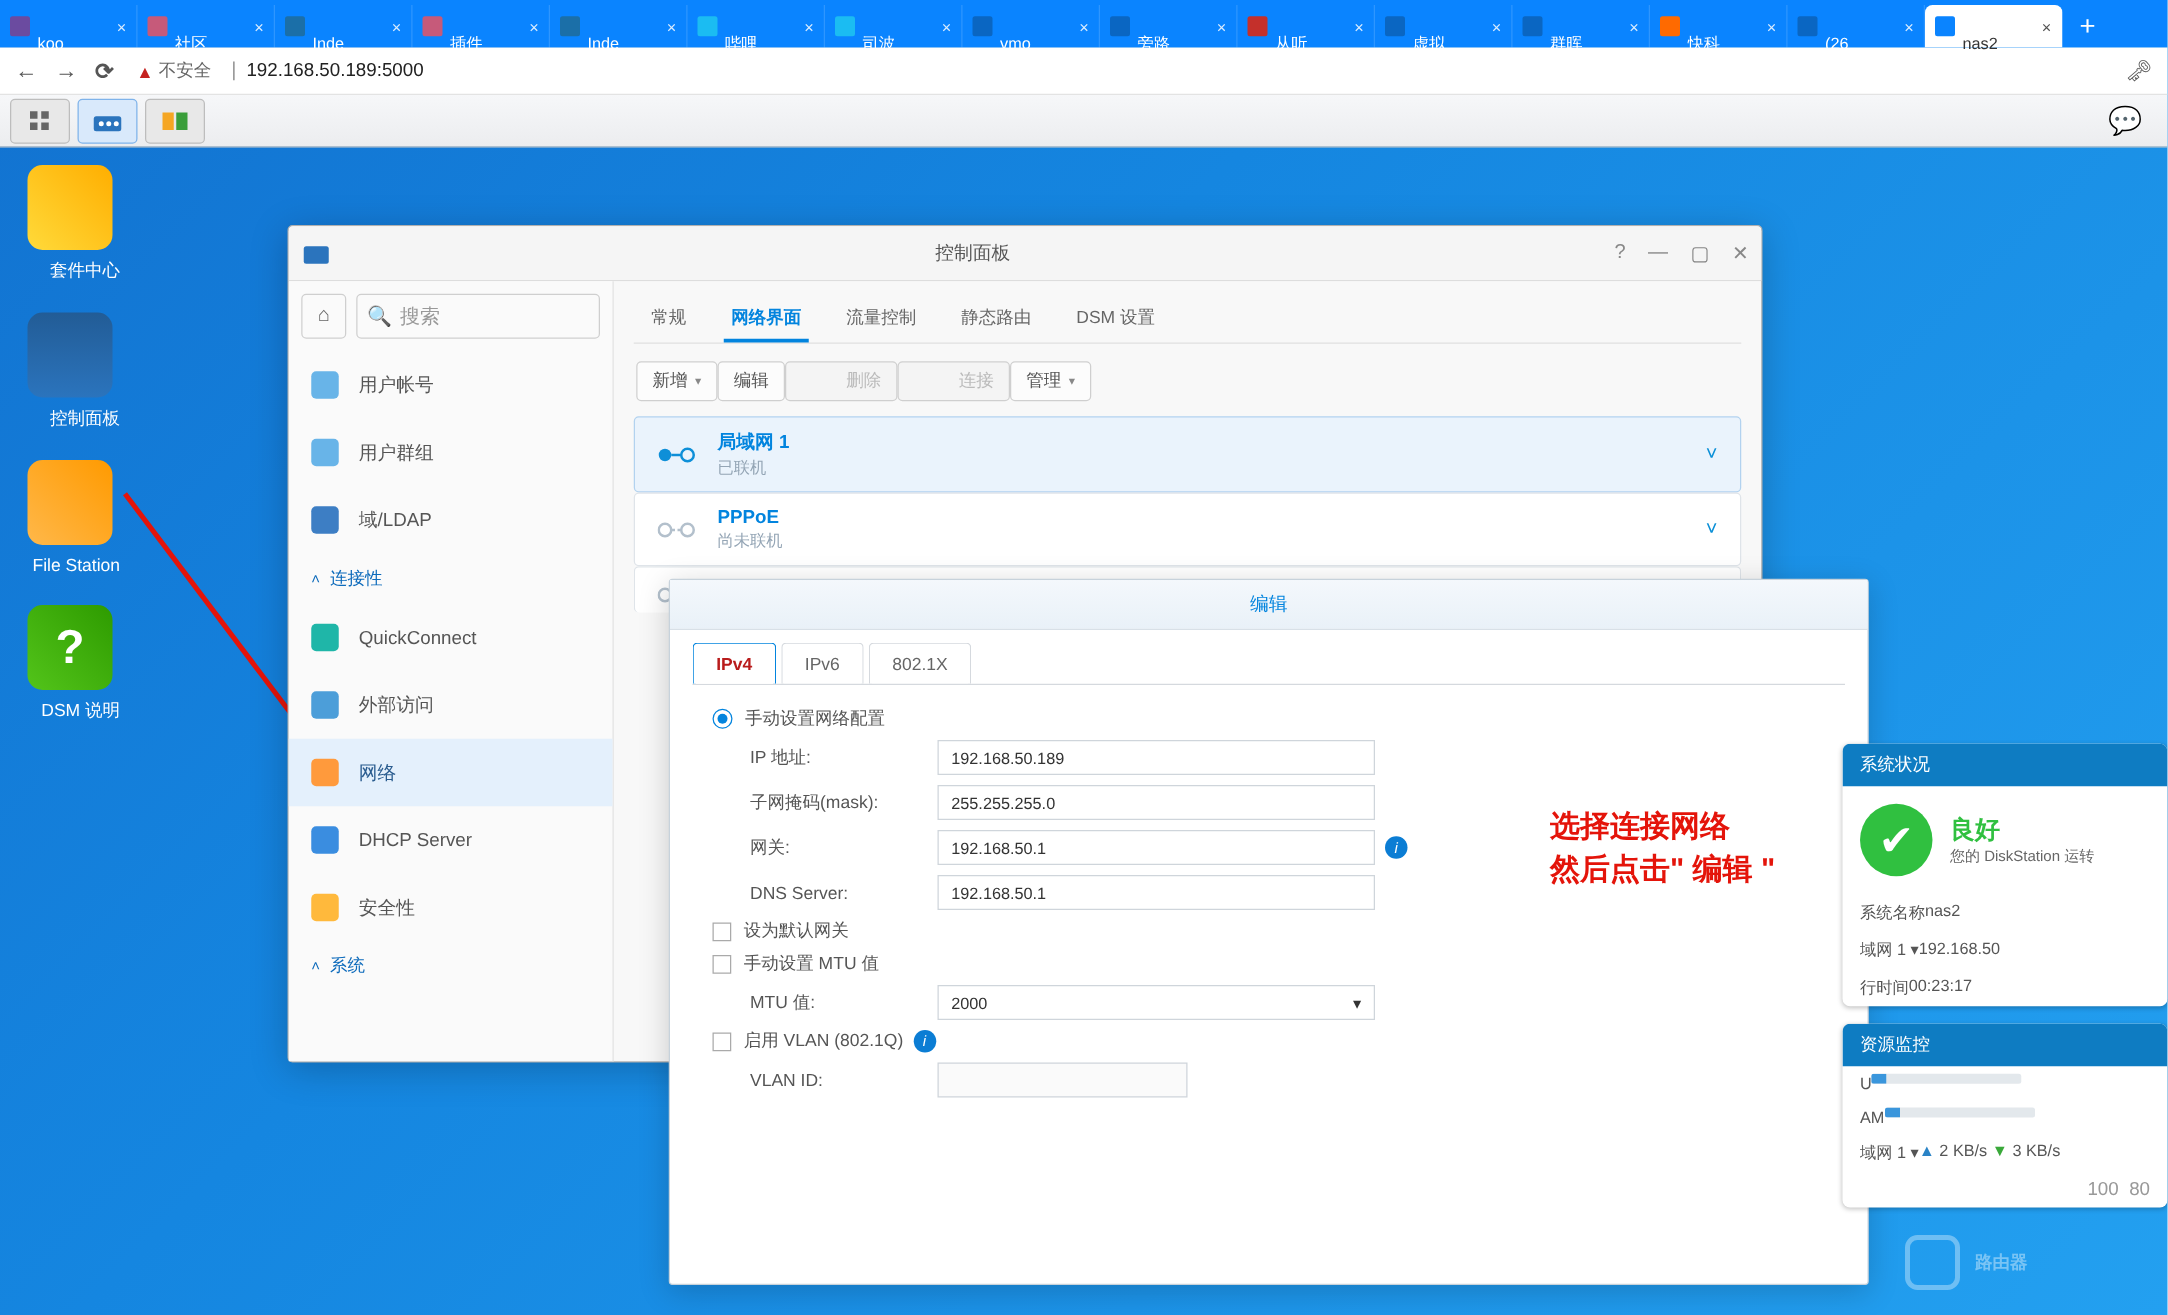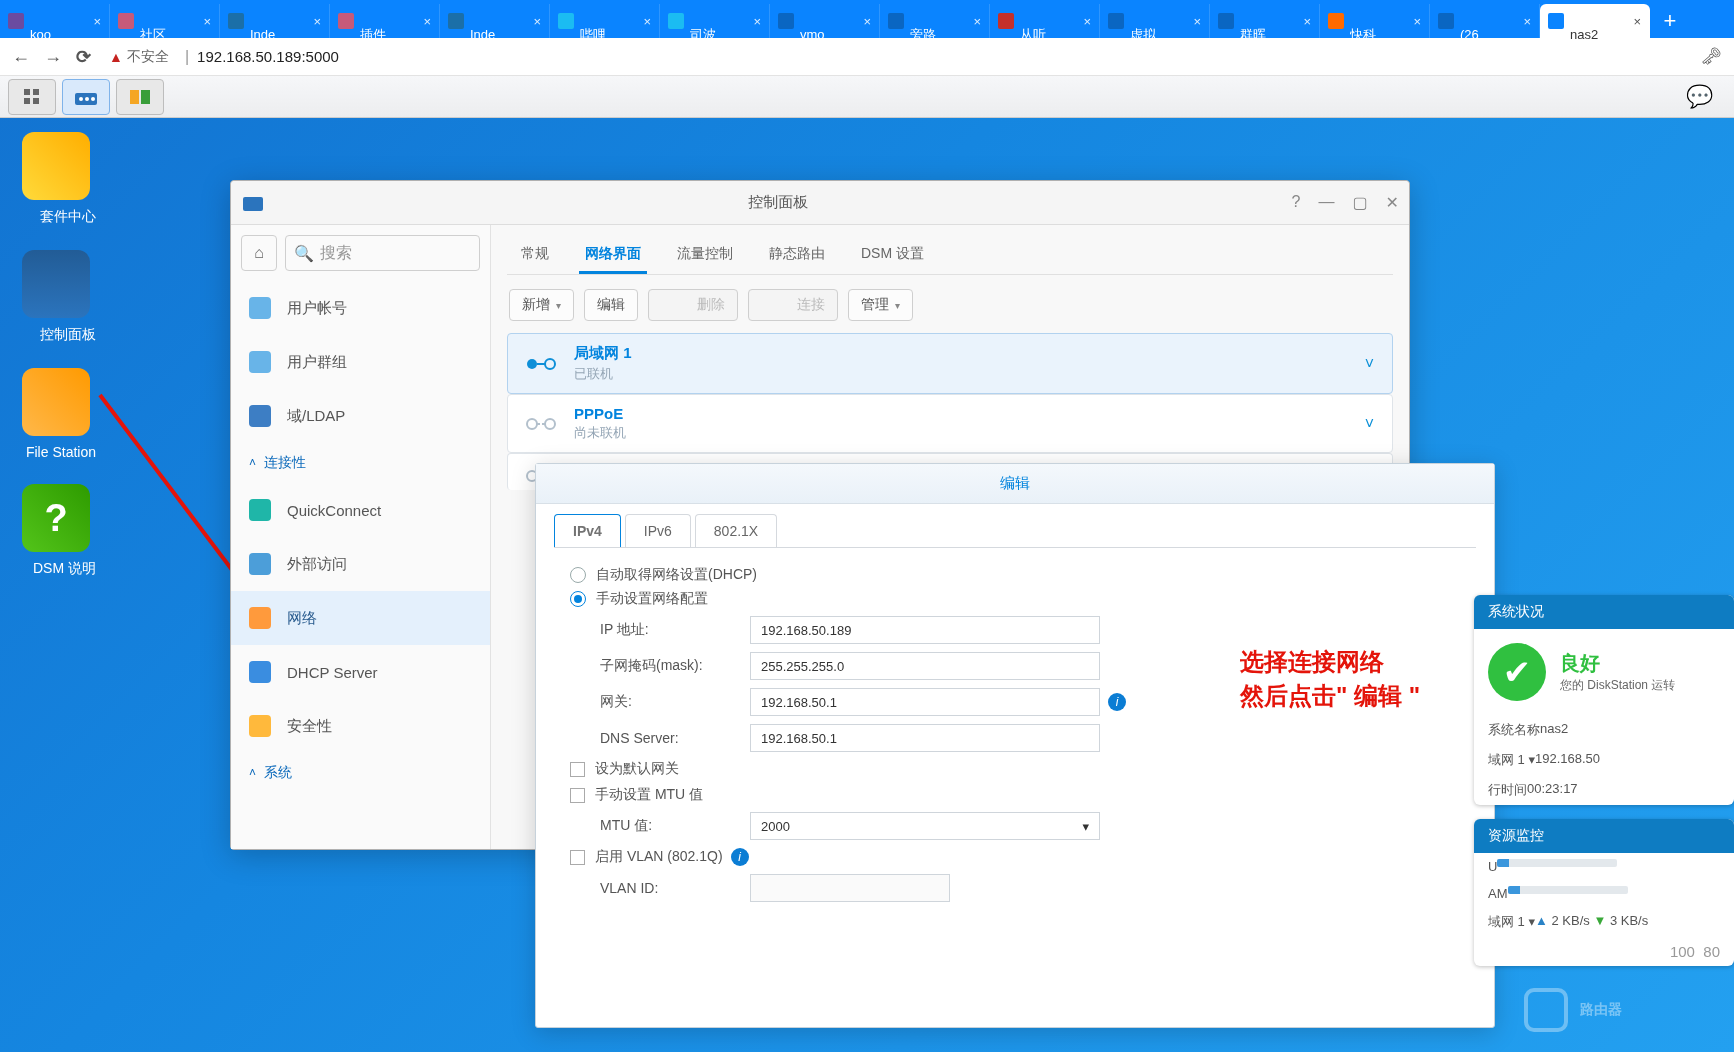--- a/index.html
+++ b/index.html
@@ -49,37 +49,37 @@
 .sbitem .ico { width:22px; height:22px; margin-right:16px; border-radius:4px; }
 .sbitem.sel { background:#e4f0fc; color:#2a5c8f; }
 .sbhead { display:flex; align-items:center; height:40px; padding:0 18px; color:#0c6abb; font-size:14px; cursor:pointer; }
 .sbhead .chev { margin-right:8px; font-size:12px; }
 
 .main { flex:1; padding:10px 16px; display:flex; flex-direction:column; }
 .mtabs { display:flex; gap:24px; padding:2px 8px 0; border-bottom:1px solid #e0e0e0; }
 .mtab { padding:8px 6px; color:#666; font-size:14px; cursor:pointer; border-bottom:3px solid transparent; }
 .mtab.active { color:#0284de; border-bottom-color:#0284de; font-weight:600; }
 
-.mtoolbar { display:flex; gap:10px; padding:14px 2px 12px; }
+.mtoolbar { display:flex; padding:14px 2px 12px; }
 .mbtn { height:32px; padding:0 12px; border:1px solid #cfcfcf; border-radius:4px; display:flex; align-items:center; color:#555; font-size:14px; cursor:pointer; background:#fcfcfc; }
 .mbtn .drop { margin-left:6px; font-size:10px; color:#888; }
 .mbtn.disabled { color:#bbb; background:#f4f4f4;padding-left:48px; }
 
 .netcard { border:1px solid #dfe4e9; border-radius:4px; background:#fff; padding:10px 18px; display:flex; align-items:center; position:relative; cursor:pointer; }
 .netcard .ni { width:30px; height:24px; margin-right:18px; }
 .netcard .ntitle { color:#0284de; font-size:15px; font-weight:600; }
 .netcard .nsub { color:#94a5b5; font-size:13px; margin-top:2px; }
 .netcard .expand { position:absolute; right:18px; top:50%; transform:translateY(-50%); color:#0a8fd7; font-size:16px; }
 .netcard.active { background:#eaf3fc; border-color:#b2d2ef; }
 
 .modal { position:absolute; left:535px; top:463px; width:960px; height:565px; background:#fff; border:1px solid #c7d2db; box-shadow:0 5px 24px rgba(0,0,0,.18); border-radius:3px; }
 .modal .mhead { height:40px; background:linear-gradient(#f4f8fc,#e9f1f8); display:flex; justify-content:center; align-items:center; color:#0284de; font-size:15px; border-bottom:1px solid #d8e0e7; }
 .mitabs { display:flex; padding:10px 18px 0; gap:4px; }
 .mitab { padding:8px 18px; border:1px solid #d5d9de; border-bottom:none; border-radius:4px 4px 0 0; font-size:14px; color:#666; cursor:pointer; }
-.mitab.active { border-color:#0284de; color:#737373; font-weight:600; background:#fff; position:relative; }
+.mitab.active { border-color:#0284de; color:#b91c1c; font-weight:600; background:#fff; position:relative; }
 .mhr { border-top:1px solid #d5d9de; margin:0 18px; }
 
 .form { padding:12px 34px; }
 .radiorow { display:flex; align-items:center; margin:6px 0; font-size:14px; color:#555; }
 .radio { width:16px; height:16px; border:1px solid #9aa; border-radius:50%; margin-right:10px; display:inline-flex; align-items:center; justify-content:center; }
 .radio.sel { border-color:#0284de; }
 .radio.sel::after { content:""; width:8px; height:8px; border-radius:50%; background:#0284de; }
 .frow { display:flex; align-items:center; margin:8px 0 8px 30px; }
 .flab { width:150px; color:#555; font-size:14px; }
 .finput { width:350px; height:28px; border:1px solid #cfd5db; padding:0 10px; font-size:13px; color:#333; }
@@ -405,24 +405,20 @@
 <div class="modal">
   <div class="mhead">编辑</div>
   <div class="mitabs" id="mitabs">
       <span class="mitab active">IPv4</span>
       <span class="mitab">IPv6</span>
       <span class="mitab">802.1X</span>
     </div>
   <div class="mhr"></div>
   <div class="form">
     <div class="radiorow">
-        <span class="radio"></span>
-        <span>自动取得网络设置(DHCP)</span>
-      </div>
-    <div class="radiorow">
         <span class="radio sel"></span>
         <span>手动设置网络配置</span>
       </div>
     <div class="frow">
         <span class="flab">IP 地址:</span>
         <input class="finput" value="192.168.50.189" style="">
       </div>
     <div class="frow">
         <span class="flab">子网掩码(mask):</span>
         <input class="finput" value="255.255.255.0" style="">

